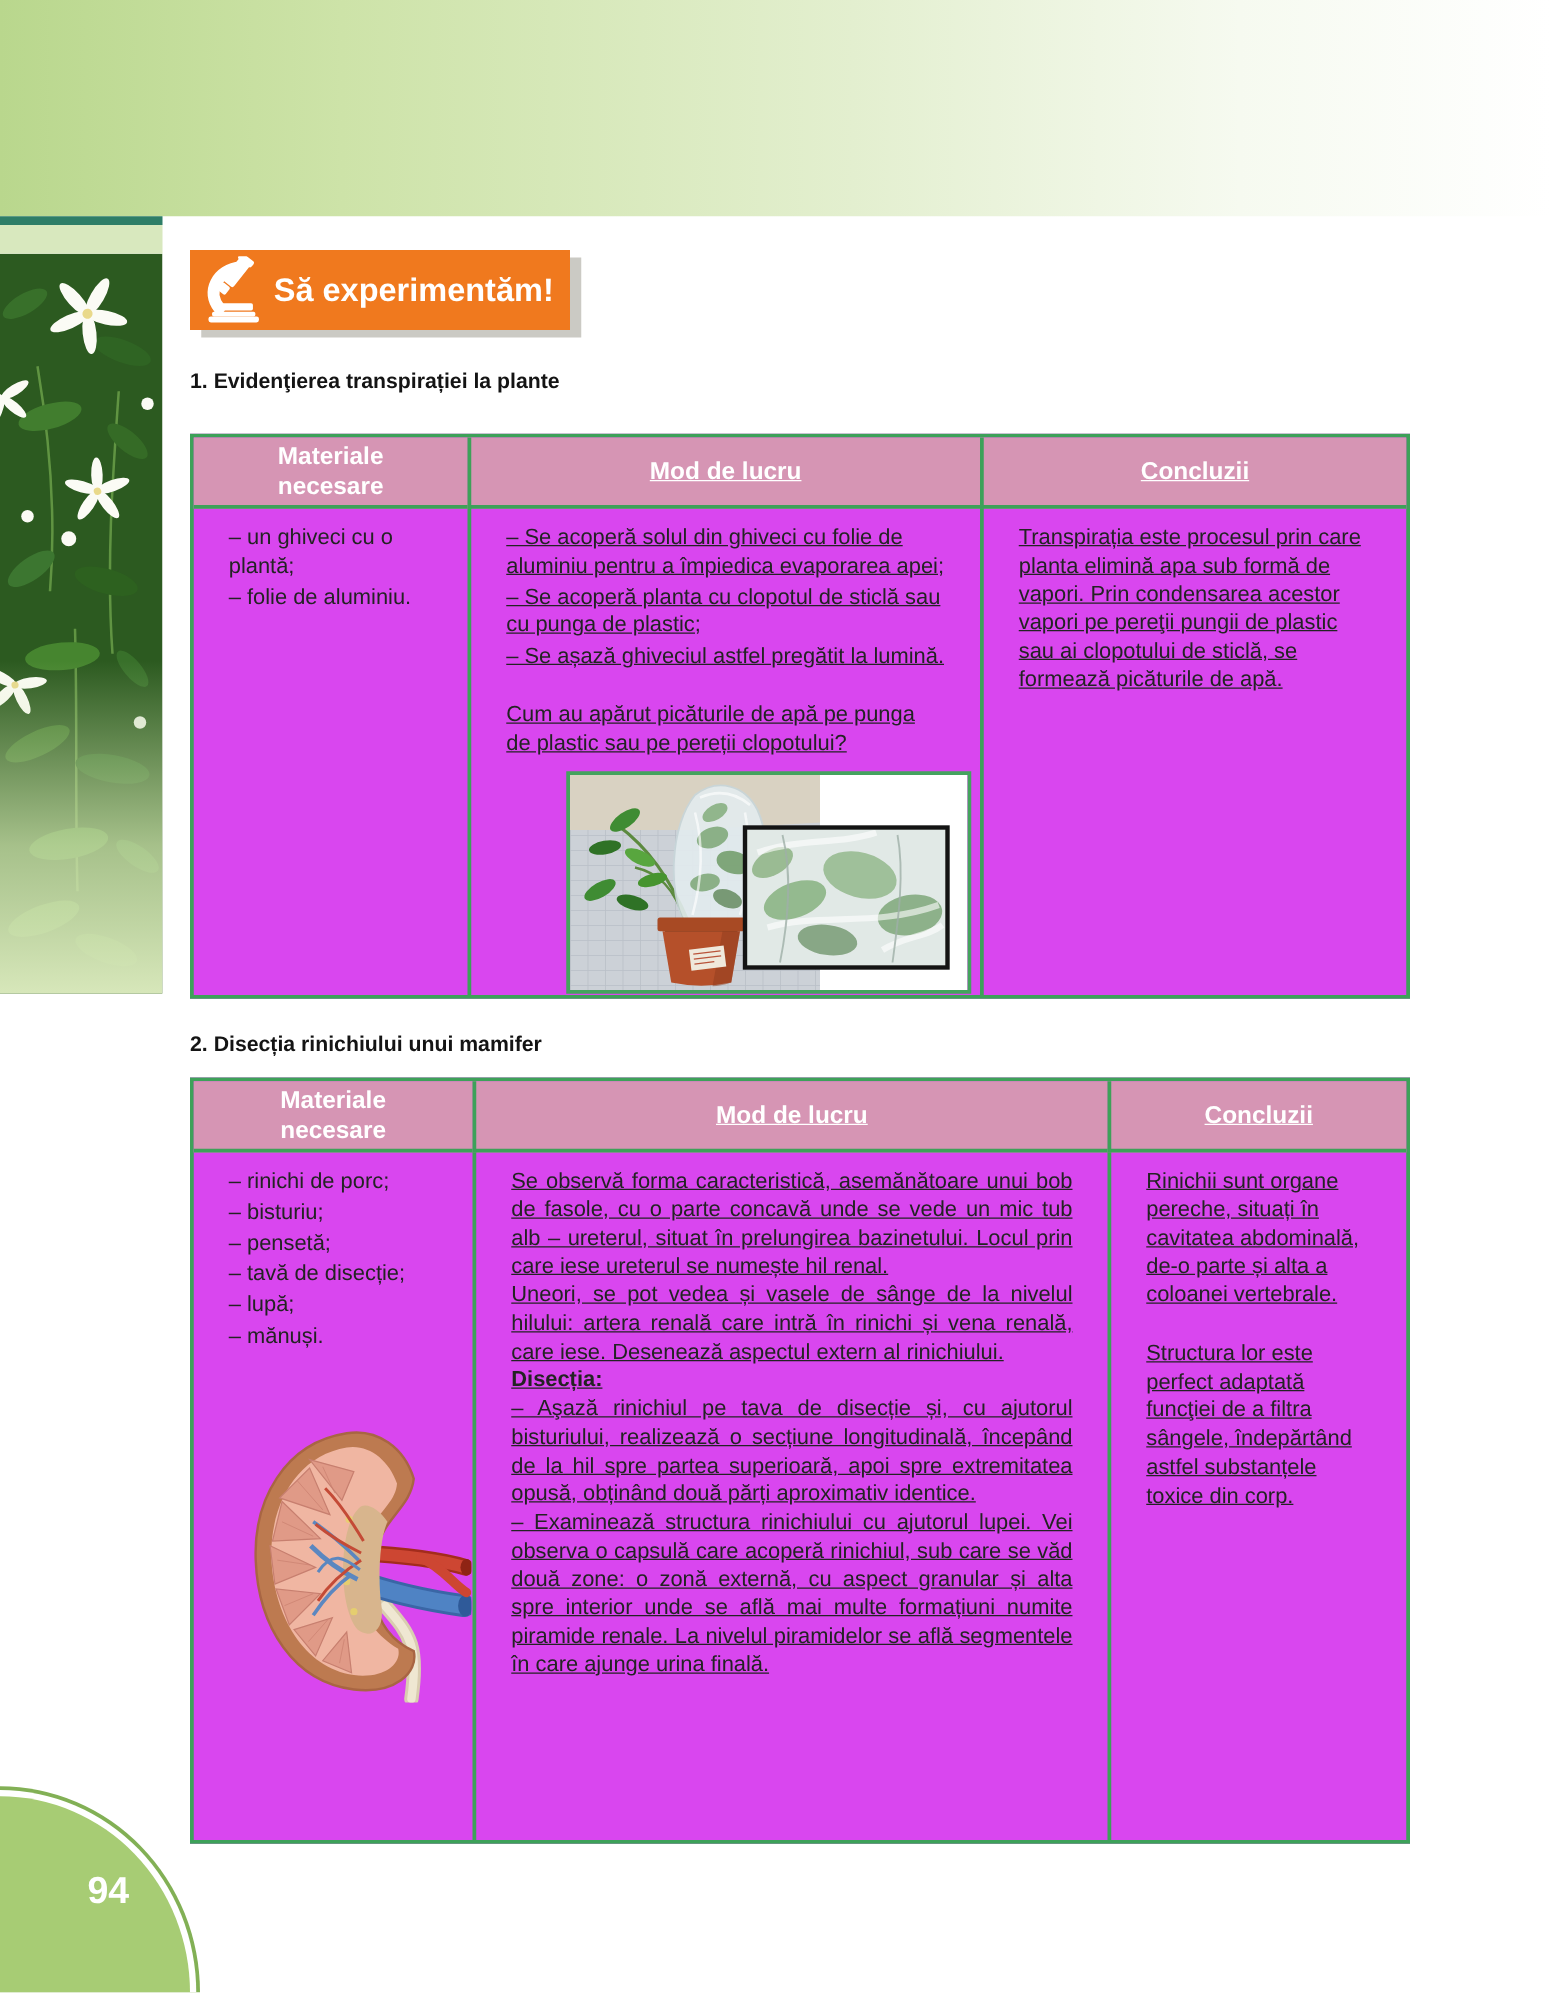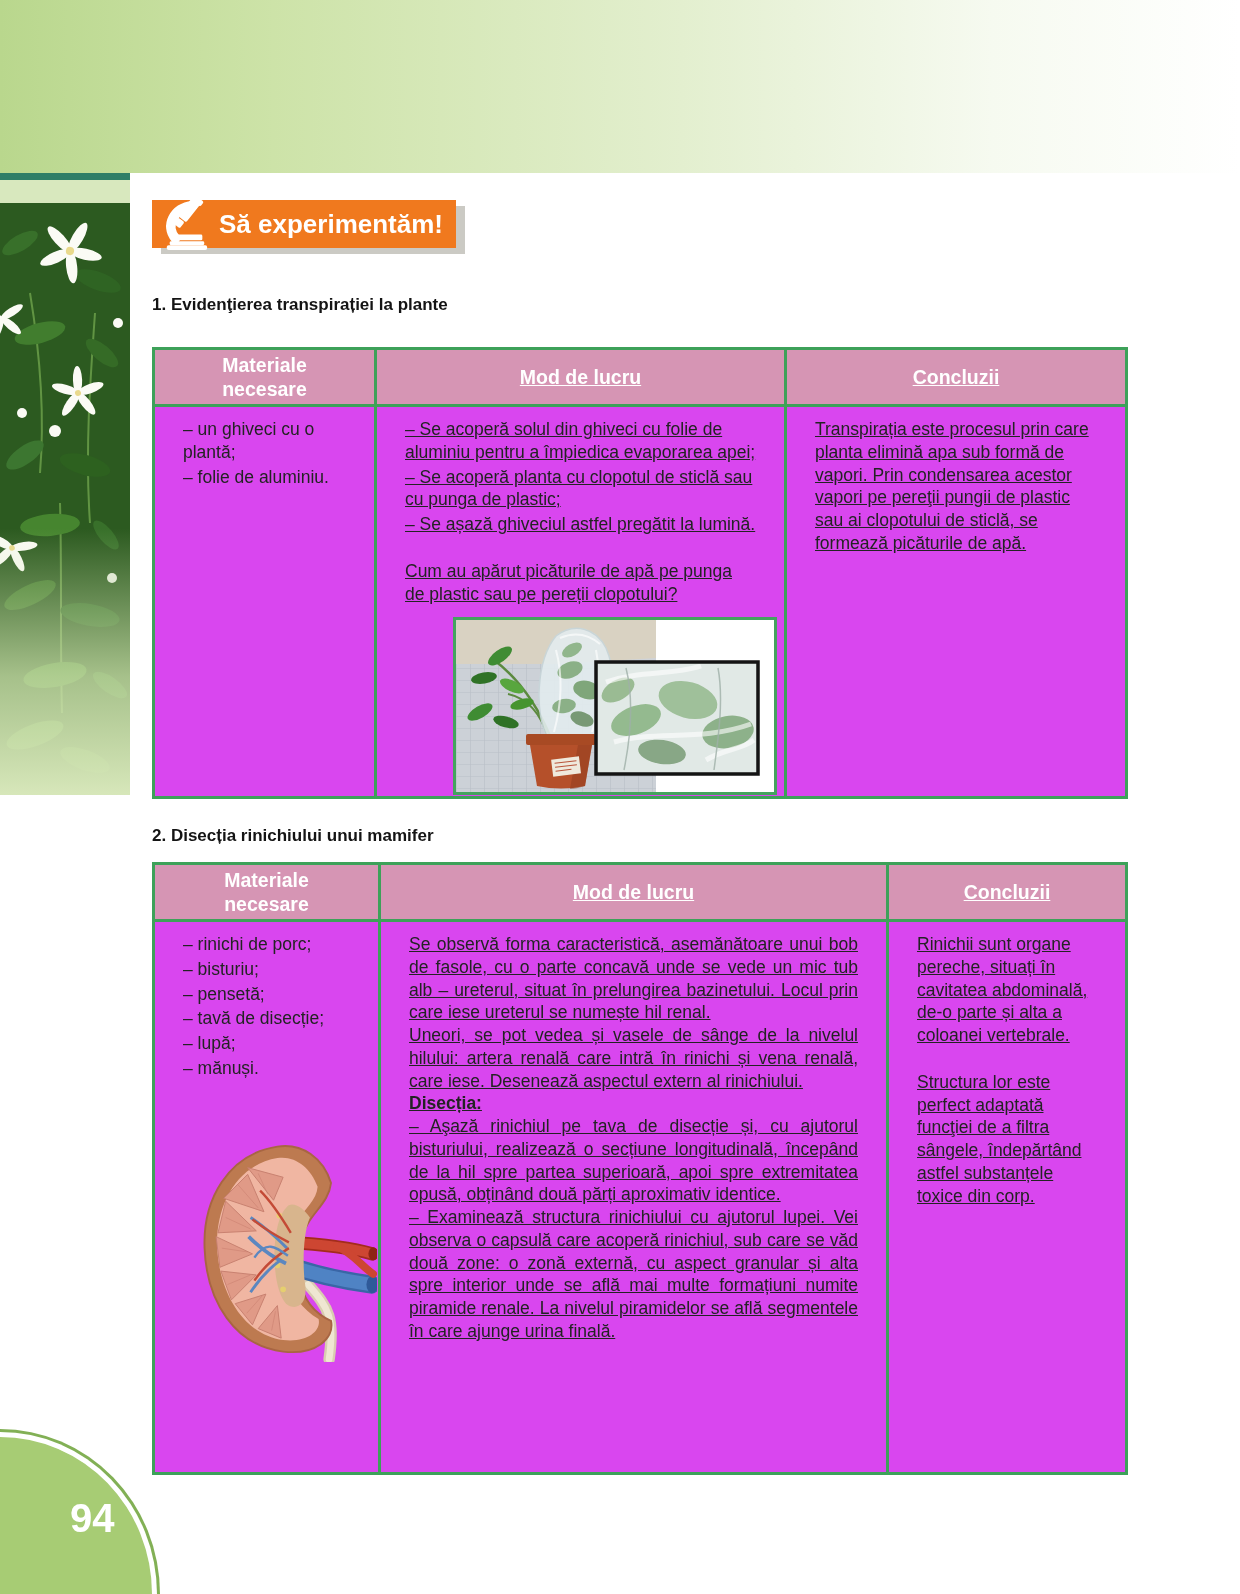--- a/index.html
+++ b/index.html
@@ -7,21 +7,21 @@
         font-family:"Liberation Sans",sans-serif;color:#232323;}
 
   
   .top-band{position:absolute;left:0;top:0;width:1240px;height:173px;
     background:linear-gradient(90deg,#b9d78d 0%,#cde3a8 22%,#e3efcf 55%,#f6faf0 80%,#ffffff 100%);}
   .teal-line{position:absolute;left:0;top:173px;width:130px;height:7px;background:#2e7e67;}
   .left-strip-top{position:absolute;left:0;top:180px;width:130px;height:23px;background:#d8e8be;}
   .photo-strip{position:absolute;left:0;top:203px;width:130px;height:592px;}
 
   
-  .banner{position:absolute;left:152px;top:200px;width:304px;height:48px;background:#f0791e;
+  .banner{position:absolute;left:152px;top:200px;width:304px;height:64px;background:#f0791e;
           box-shadow:9px 6px 0 #cbcac4;display:flex;align-items:center;}
   .banner .mic{width:50px;height:54px;margin-left:9px;flex:none;}
   .banner .label{color:#fff;font-weight:bold;font-size:26px;margin-left:8px;white-space:nowrap;}
 
   .h1{position:absolute;left:152px;font-size:17px;font-weight:bold;color:#141414;}
   #h1a{top:295px;} #h1b{top:826px;}
 
   
   .tbl{position:absolute;left:152px;background:#d946ef;border:3px solid #3da159;display:grid;box-sizing:border-box;}
   #t1{top:347px;width:976px;height:452px;grid-template-columns:219px 410px 341px;grid-template-rows:57px 1fr;}
@@ -35,21 +35,21 @@
   .q{margin-top:24px;}
   .bold{font-weight:bold;}
   .just{text-align:justify;}
   .photo-box{margin:12px 0 0 48px;width:318px;height:172px;border:3px solid #44a35e;display:block;}
   .kidney{display:block;margin:60px 0 0 12px;width:182px;height:222px;}
   .concl-p{margin:0 0 24px 0;}
 
   
   .blob{position:absolute;left:0;bottom:0;width:152px;height:157px;background:#a7cc74;
         border-top-right-radius:100% 100%;box-shadow:0 0 0 5px #ffffff,0 0 0 8px #82b055;}
-  .pagenum{position:absolute;left:70px;top:1496px;color:#ffffff;font-weight:bold;font-size:40px;}
+  .pagenum{position:absolute;left:70px;top:1496px;color:#ffffff;font-weight:bold;font-size:30px;}
 </style>
 </head>
 <body>
 
 <div class="page">
 
   <div class="top-band"></div>
   <div class="teal-line"></div>
   <div class="left-strip-top"></div>
 

